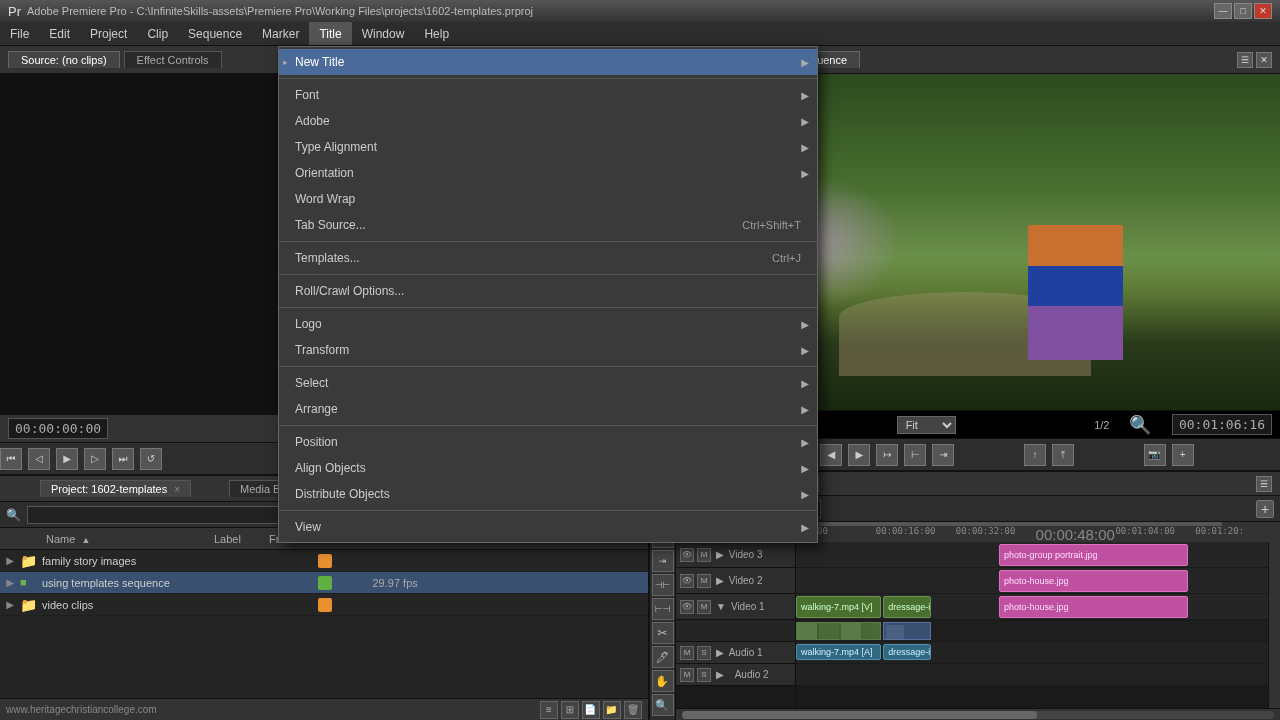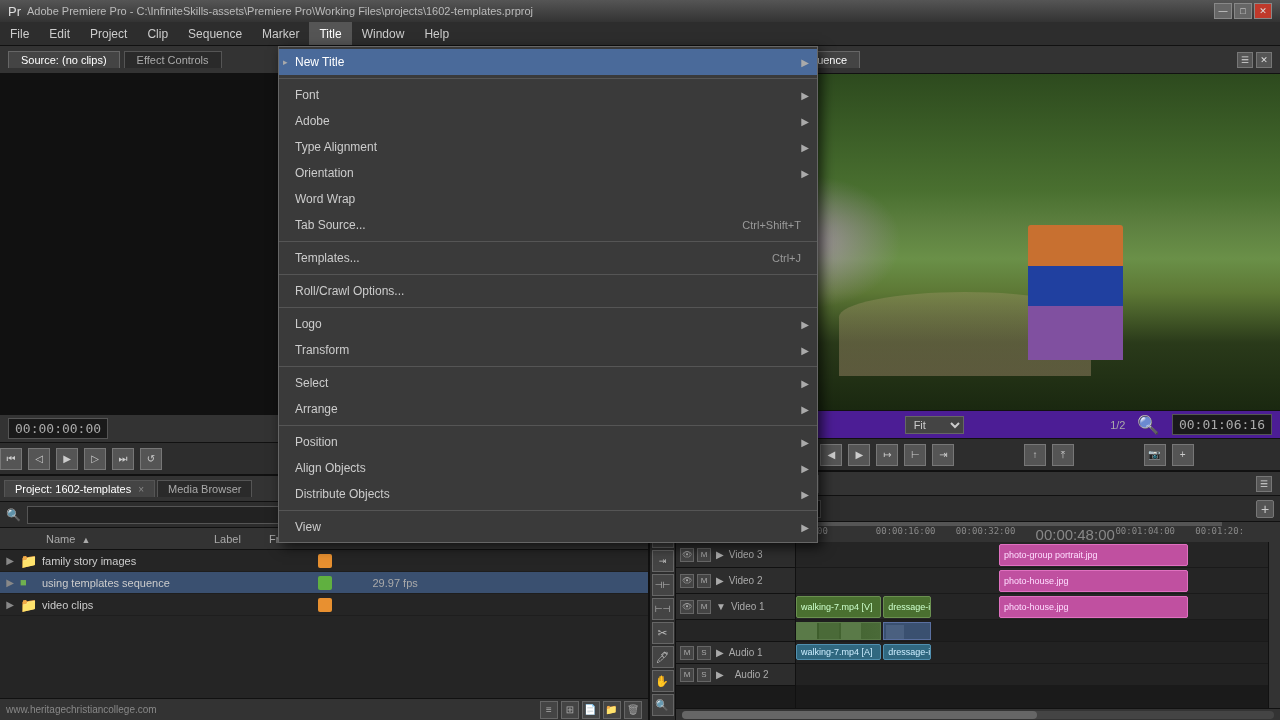--- a/index.html
+++ b/index.html
@@ -175,20 +175,21 @@
       border-bottom: 1px solid #111;
     }
     .project-tab {
       padding: 2px 10px;
       background: #2a2a2a;
       border: 1px solid #555;
       color: #aaa;
       font-size: 11px;
       cursor: pointer;
       border-bottom: none;
+      margin-left: 36px;
     }
     .project-tab.active { background: #444; color: #fff; }
     .close-tab { color: #888; margin-left: 4px; font-size: 10px; }
 
     .project-search-bar {
       height: 26px;
       background: #2d2d2d;
       display: flex;
       align-items: center;
       padding: 0 6px;
@@ -302,25 +303,25 @@
       right: 25%;
       width: 15%;
       height: 40%;
       background: linear-gradient(to bottom, #c87030 0%, #c87030 30%, #2040a0 30%, #2040a0 60%, #8050a0 60%, #8050a0 100%);
       border-radius: 3px 3px 0 0;
     }
 
     
     .program-timecode-bar {
       height: 28px;
-      background: #4c1d95;
+      background: #000000;
       display: flex;
       align-items: center;
       padding: 0 8px;
-      gap: 12px;
+      gap: 20px;
       border-top: 1px solid #111;
     }
     .fit-select {
       background: #444;
       border: 1px solid #666;
       color: #ccc;
       font-size: 11px;
       padding: 1px 4px;
     }
     .page-counter { font-size: 11px; color: #aaa; }

